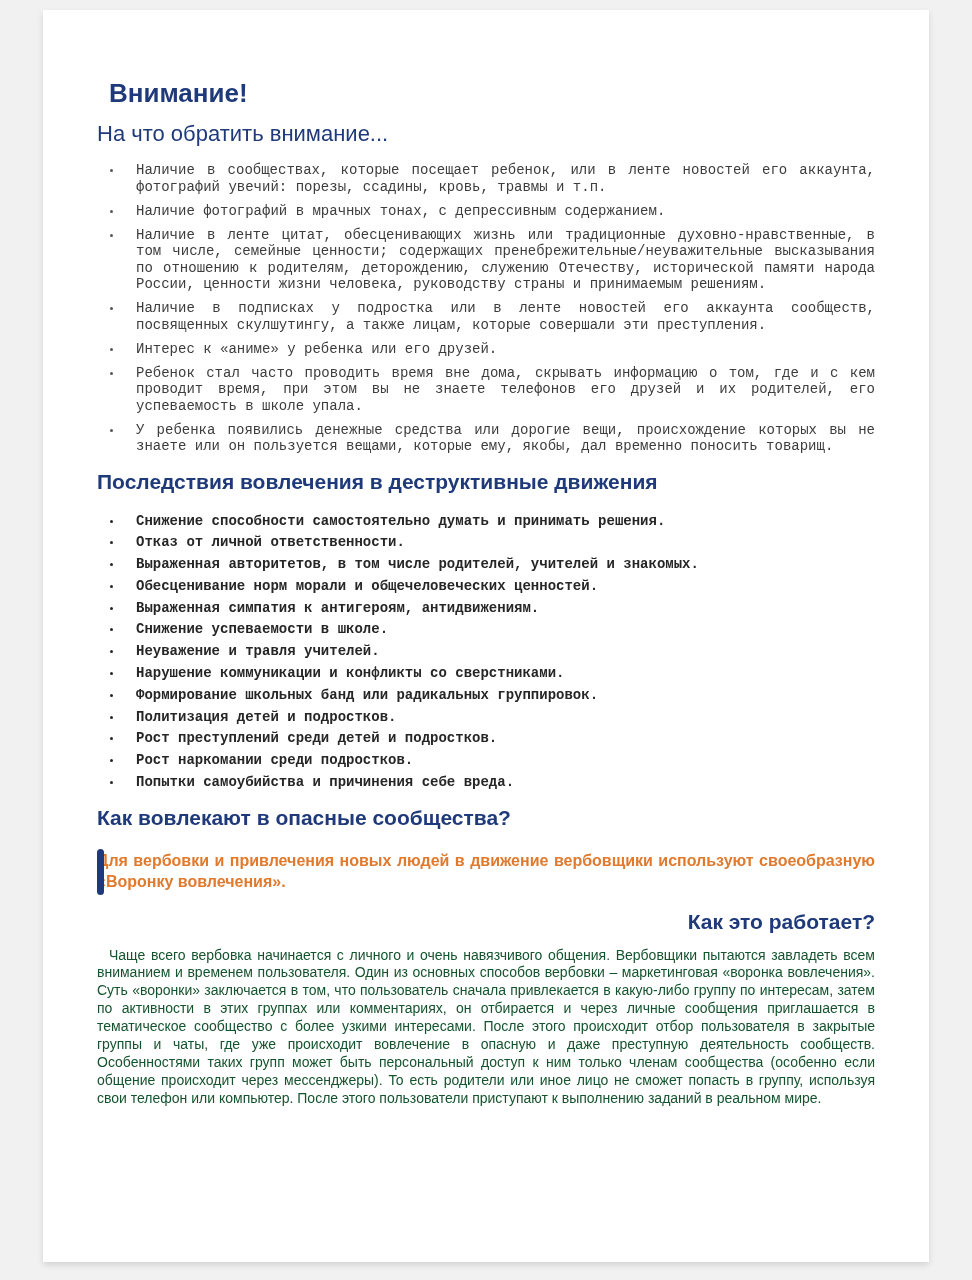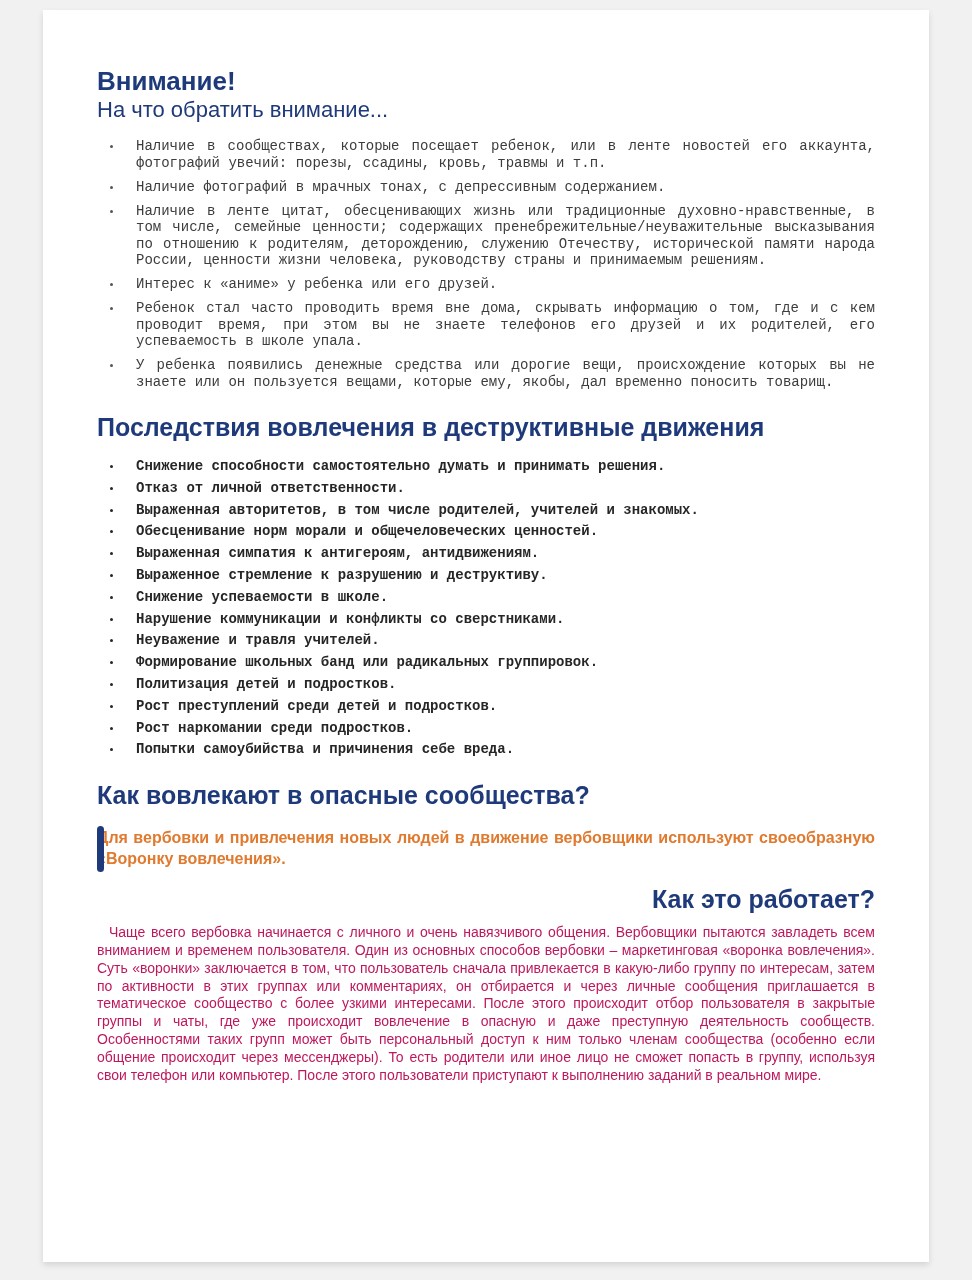--- a/index.html
+++ b/index.html
@@ -16,21 +16,21 @@
       width: 886px; height: 1252px;
       background: #ffffff;
       box-shadow: 0 3px 6px rgba(0,0,0,0.12);
     }
     .content {
       position: absolute;
       left: 54px; top: 56px;
       width: 778px;
     }
     h1.h-main {
-      margin: 0;
+      margin: 12px;
       font-size: 26px; font-weight: bold;
       color: #1f3a7a;
       line-height: 30px;
     }
     .h-sub {
       margin: 0 0 14px 0;
       font-size: 22px; font-weight: normal;
       color: #1f3a7a;
       line-height: 28px;
     }
@@ -58,22 +58,22 @@
     }
     ul.bold li {
       font-weight: bold;
       color: #262626;
       margin-bottom: 5.3px;
       text-align: left;
       font-size: 14px;
     }
     ul.bold li::before { background: #262626; }
     h2.sec {
-      margin: 22px 0 16px 0;
-      font-size: 25px; font-weight: bold;
+      margin: 12px 0 16px 0;
+      font-size: 21px; font-weight: bold;
       color: #1f3a7a;
       line-height: 30px;
     }
     .callout {
       position: relative;
       margin: 0 0 12px 0;
       min-height: 46px;
     }
     .callout .bar {
       position: absolute; left: 0; top: 0;
@@ -85,58 +85,58 @@
       margin: 0;
       color: #e07a2e;
       font-weight: bold;
       font-size: 16px;
       line-height: 21px;
       text-align: justify;
       padding-top: 1px;
     }
     .body-text {
       margin: 0;
-      color: #be185d;
+      color: #14532d;
       font-size: 14px;
       line-height: 17.9px;
       text-align: justify;
       text-indent: 12px;
     }
   </style>
 </head>
 <body>
 
 <div class="page">
   <div class="content">
 
     <section>
       <h1 class="h-main">Внимание!</h1>
       <div class="h-sub">На что обратить внимание...</div>
       <ul class="list">
         <li>Наличие в сообществах, которые посещает ребенок, или в ленте новостей его аккаунта, фотографий увечий: порезы, ссадины, кровь, травмы и т.п.</li>
         <li>Наличие фотографий в мрачных тонах, с депрессивным содержанием.</li>
         <li>Наличие в ленте цитат, обесценивающих жизнь или традиционные духовно-нравственные, в том числе, семейные ценности; содержащих пренебрежительные/неуважительные высказывания по отношению к родителям, деторождению, служению Отечеству, исторической памяти народа России, ценности жизни человека, руководству страны и принимаемым решениям.</li>
+        <li>Наличие в подписках у подростка или в ленте новостей его аккаунта сообществ, посвященных скулшутингу, а также лицам, которые совершали эти преступления.</li>
         <li>Интерес к «аниме» у ребенка или его друзей.</li>
         <li>Ребенок стал часто проводить время вне дома, скрывать информацию о том, где и с кем проводит время, при этом вы не знаете телефонов его друзей и их родителей, его успеваемость в школе упала.</li>
         <li>У ребенка появились денежные средства или дорогие вещи, происхождение которых вы не знаете или он пользуется вещами, которые ему, якобы, дал временно поносить товарищ.</li>
       </ul>
     </section>
 
     <section>
       <h2 class="sec">Последствия вовлечения в деструктивные движения</h2>
       <ul class="list bold">
         <li>Снижение способности самостоятельно думать и принимать решения.</li>
         <li>Отказ от личной ответственности.</li>
         <li>Выраженная авторитетов, в том числе родителей, учителей и знакомых.</li>
         <li>Обесценивание норм морали и общечеловеческих ценностей.</li>
         <li>Выраженная симпатия к антигероям, антидвижениям.</li>
-        <li>Выраженное стремление к разрушению и деструктиву.</li>
         <li>Снижение успеваемости в школе.</li>
+        <li>Неуважение и травля учителей.</li>
         <li>Нарушение коммуникации и конфликты со сверстниками.</li>
-        <li>Неуважение и травля учителей.</li>
         <li>Формирование школьных банд или радикальных группировок.</li>
         <li>Политизация детей и подростков.</li>
         <li>Рост преступлений среди детей и подростков.</li>
         <li>Рост наркомании среди подростков.</li>
         <li>Попытки самоубийства и причинения себе вреда.</li>
       </ul>
     </section>
 
     <section>
       <h2 class="sec">Как вовлекают в опасные сообщества?</h2>

